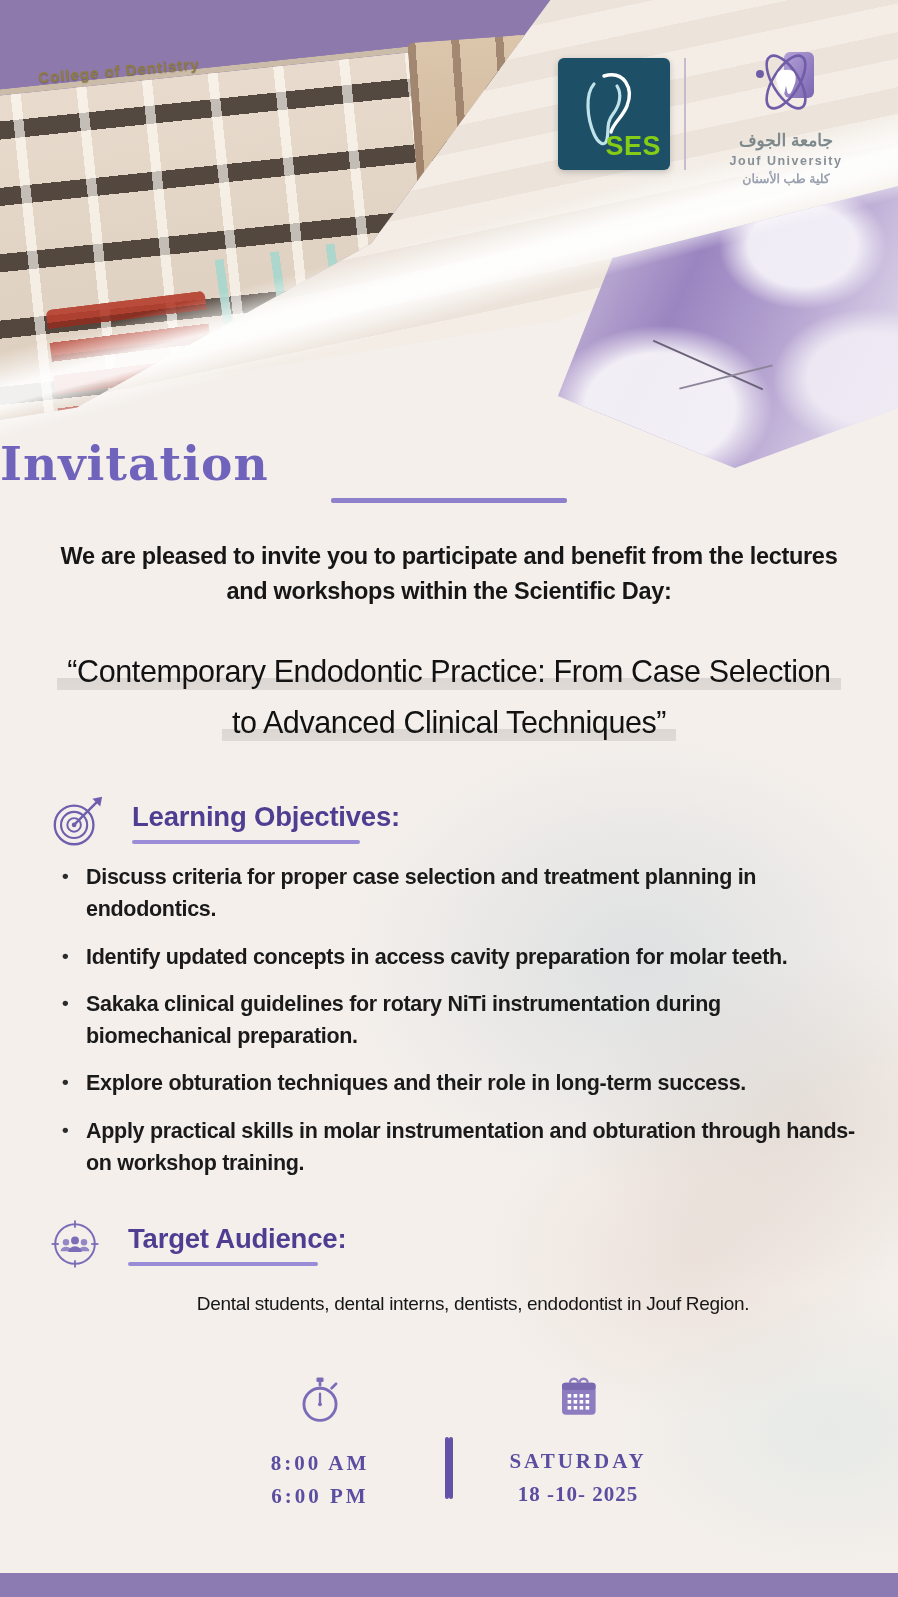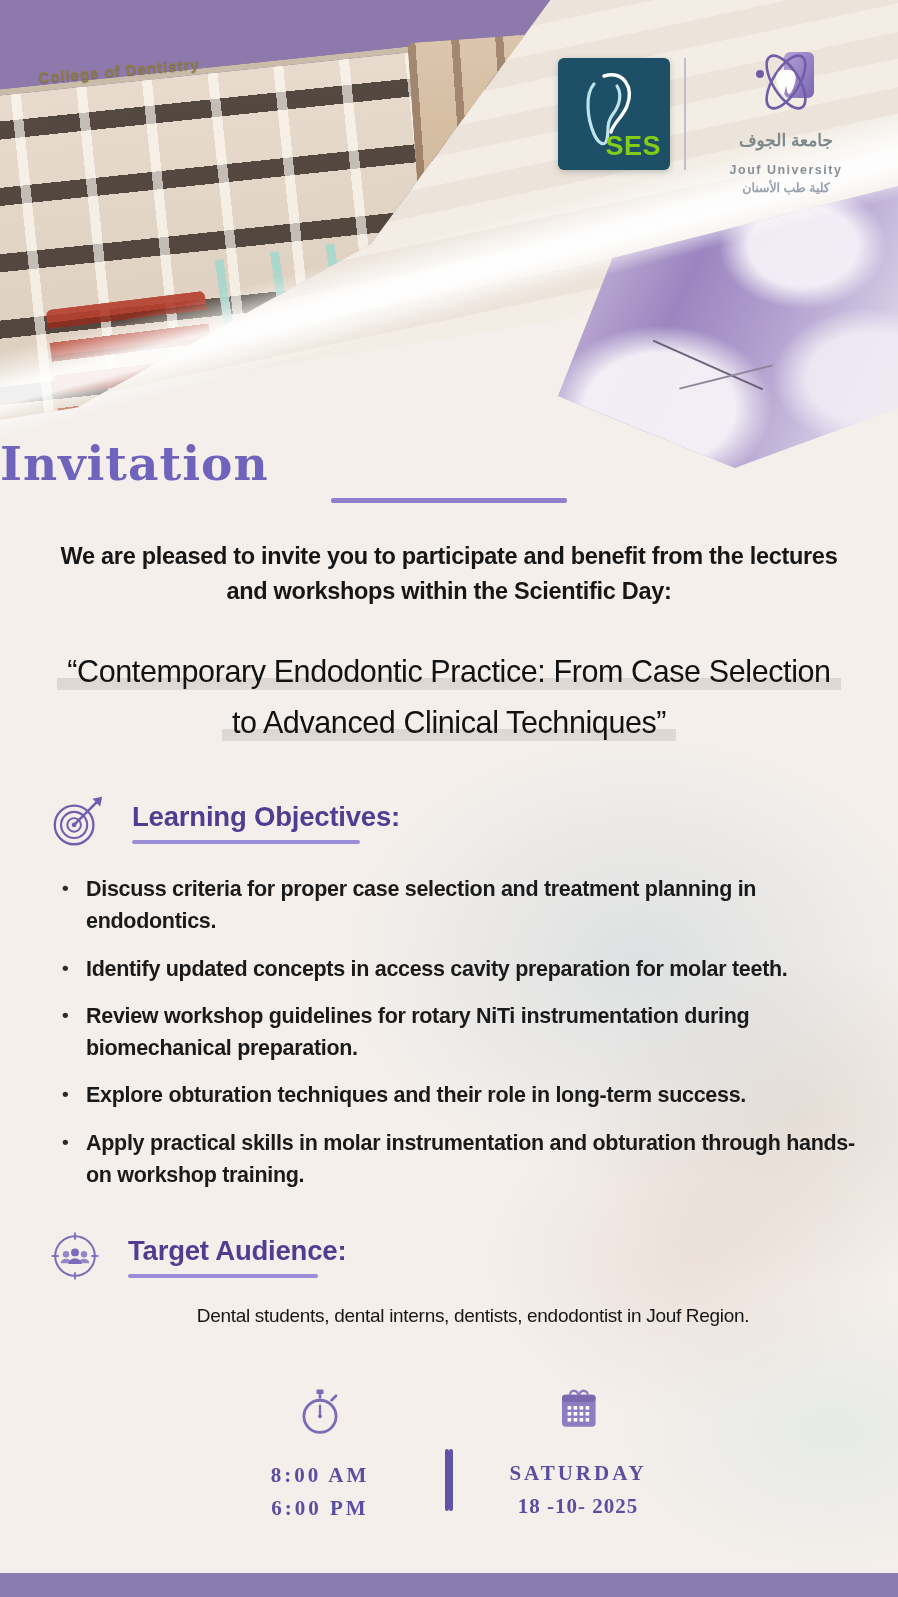--- a/index.html
+++ b/index.html
@@ -83,21 +83,21 @@
     background:#1d4f66; border-radius:6px; box-shadow:0 2px 6px rgba(40,50,60,.25);
   }
   .ses-logo svg{ position:absolute; left:6px; top:4px; }
   .ses-label{
     position:absolute; right:9px; bottom:8px; color:#84cc16; font-weight:bold; font-size:27px; letter-spacing:.5px;
   }
   .logo-divider{ position:absolute; left:684px; top:58px; width:2px; height:112px; background:#c6bacf; }
   .jouf-logo{ position:absolute; left:700px; top:44px; width:172px; text-align:center; }
   .jouf-logo svg{ display:block; margin:0 auto 4px; }
   .jouf-ar{ font-size:17px; font-weight:bold; color:#7d898c; }
-  .jouf-en{ font-size:12.5px; font-weight:bold; color:#878f96; letter-spacing:1.5px; margin-top:12px; }
+  .jouf-en{ font-size:12.5px; font-weight:bold; color:#878f96; letter-spacing:1.5px; margin-top:3px; }
   .jouf-college{ font-size:12.5px; font-weight:bold; color:#9aa1af; margin-top:3px; }
 
   
   .content{ position:absolute; top:428px; left:0; right:0; z-index:5; }
 
   .title{
     margin-top:8px; text-align:left;
     font-family:"DejaVu Serif", serif; font-weight:bold;
     font-size:47px; color:#7063bb; letter-spacing:1px;
   }
@@ -116,21 +116,21 @@
   }
 
   .section{ margin:44px 0 0 48px; }
   .sec-head{ display:flex; align-items:center; gap:26px; }
   .sec-head svg{ flex:0 0 auto; }
   .sec-title-wrap{ display:inline-block; }
   .sec-title{ font-size:27.5px; font-weight:800; color:#4f3d92; letter-spacing:-.2px; }
   .sec-underline{ height:4px; background:#9b8cd8; border-radius:2px; margin-top:7px; }
   .u-obj{ width:228px; } .u-aud{ width:190px; }
 
-  .objectives-list{ list-style:none; margin:22px 0 0 10px; padding-right:36px; }
+  .objectives-list{ list-style:none; margin:10px 0 0 10px; padding-right:36px; }
   .objectives-list li{
     position:relative; padding-left:28px; margin-bottom:15px;
     font-size:21.5px; font-weight:700; color:#1a1a1a; line-height:1.5; letter-spacing:-.3px;
   }
   .objectives-list li::before{
     content:"•"; position:absolute; left:4px; top:1px; font-size:19px; color:#2b2b2b;
   }
 
   .audience-text{
     margin:22px auto 0; max-width:820px; text-align:center;
@@ -228,21 +228,21 @@
           <path d="M46 6 L56 4 L54 14 Z" fill="#6f5eae"></path>
         </svg>
         <div class="sec-title-wrap">
           <div class="sec-title">Learning Objectives:</div>
           <div class="sec-underline u-obj"></div>
         </div>
       </div>
       <ul class="objectives-list">
         <li><span>Discuss criteria for proper case selection and treatment planning in endodontics.</span></li>
         <li><span>Identify updated concepts in access cavity preparation for molar teeth.</span></li>
-        <li><span>Review workshop guidelines for rotary NiTi instrumentation during biomechanical preparation.</span></li>
+        <li><span>Sakaka clinical guidelines for rotary NiTi instrumentation during biomechanical preparation.</span></li>
         <li><span>Explore obturation techniques and their role in long-term success.</span></li>
         <li><span>Apply practical skills in molar instrumentation and obturation through hands-on workshop training.</span></li>
       </ul>
     </div>
 
     <div class="section" style="margin-top:38px;">
       <div class="sec-head">
         <svg width="54" height="54" viewBox="0 0 60 60">
           <circle cx="30" cy="30" r="22" fill="none" stroke="#7b6cb8" stroke-width="2.2"></circle>
           <line x1="30" y1="4" x2="30" y2="12" stroke="#7b6cb8" stroke-width="2"></line>

